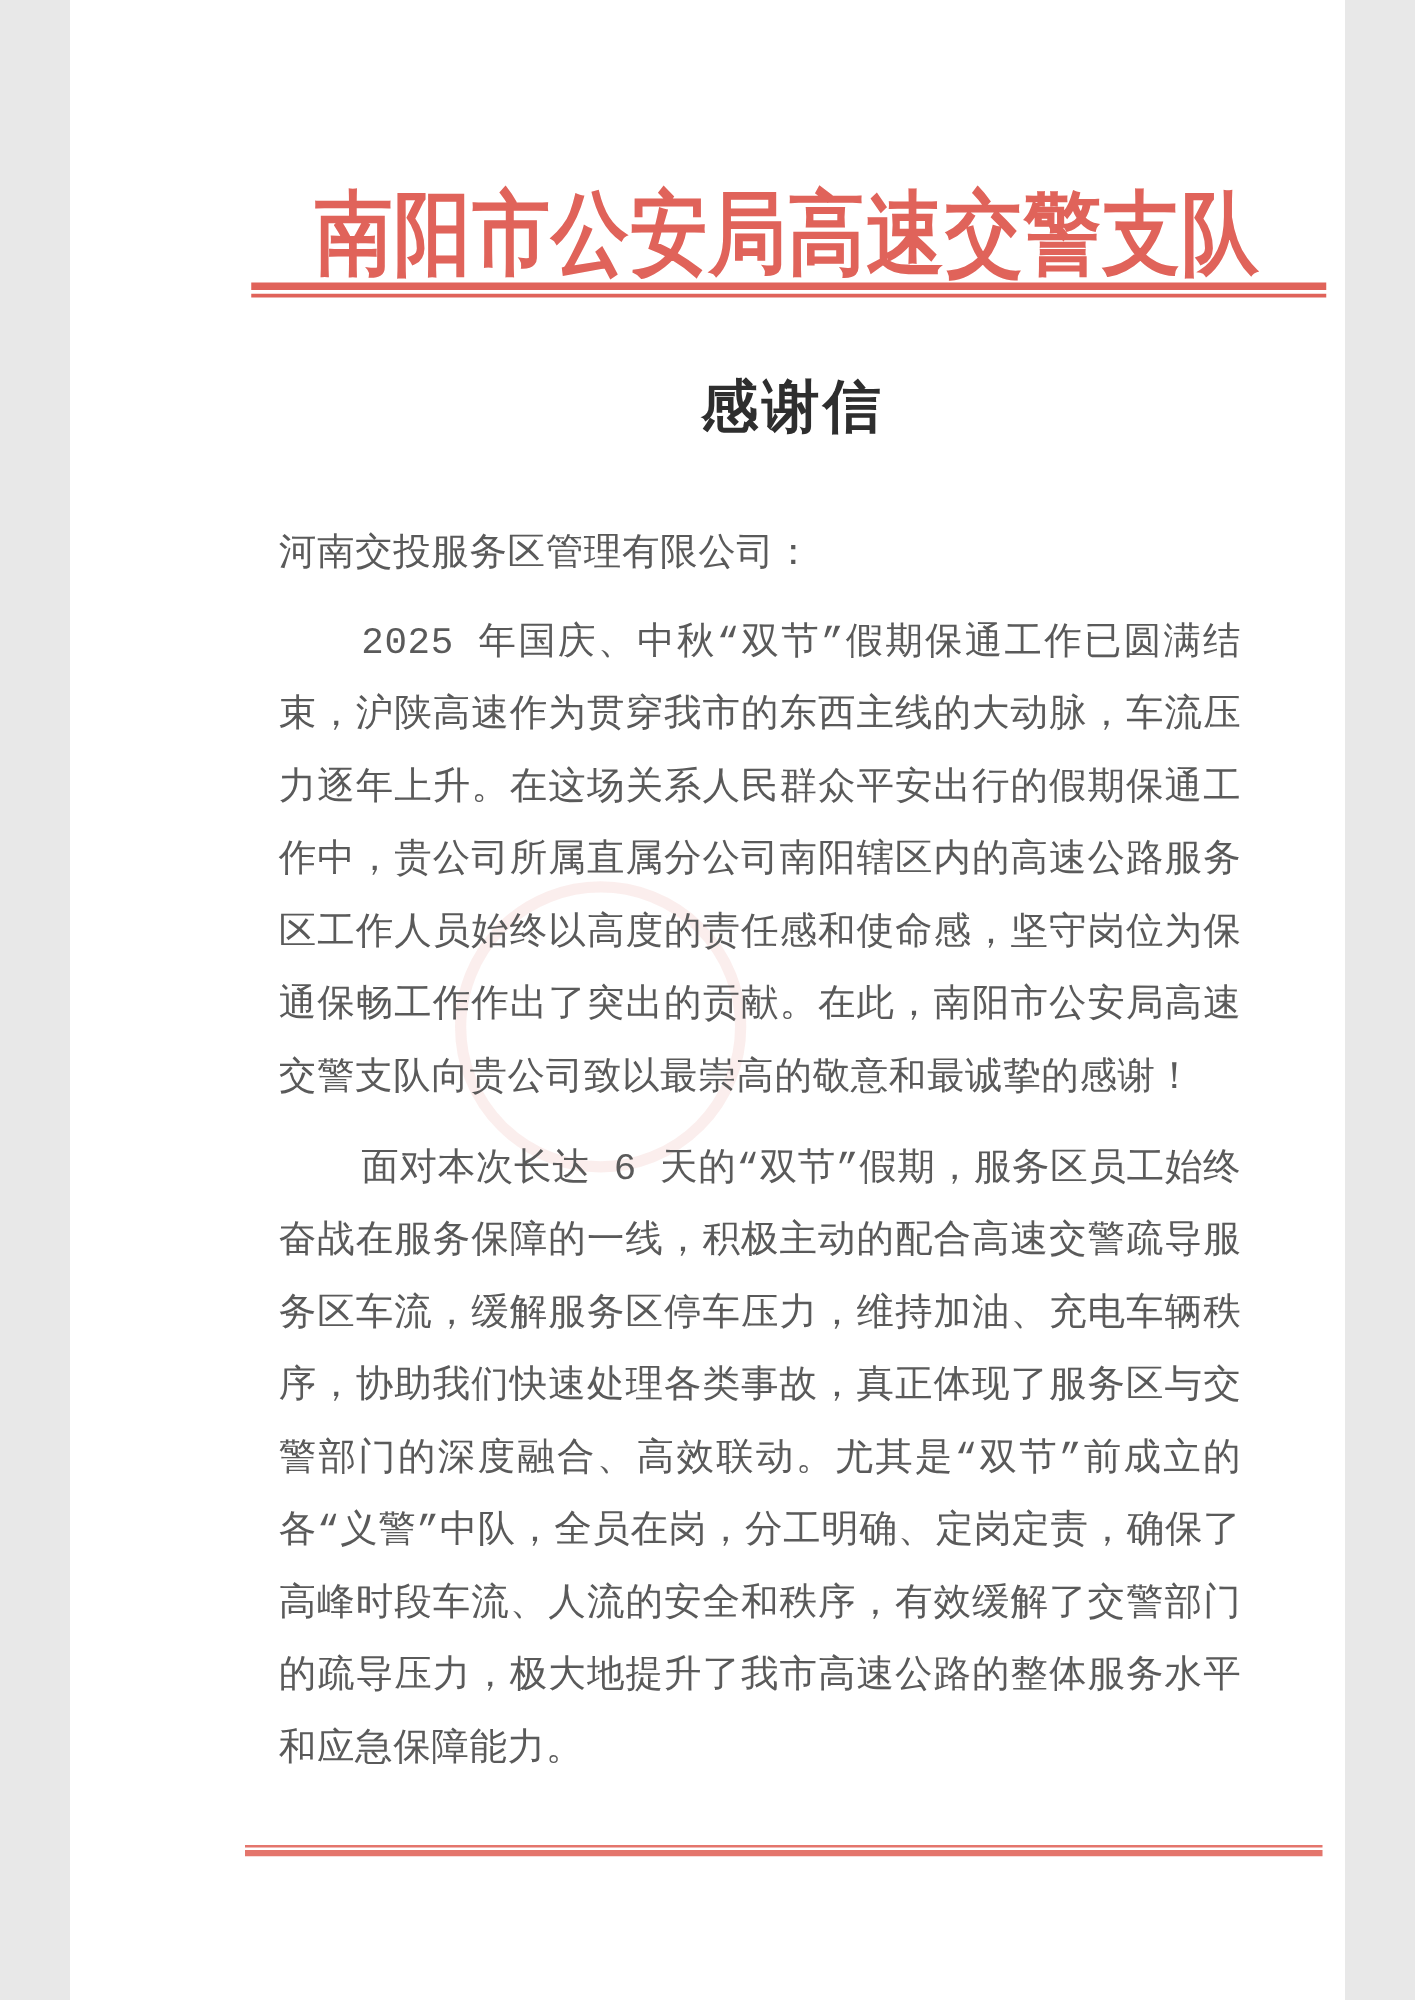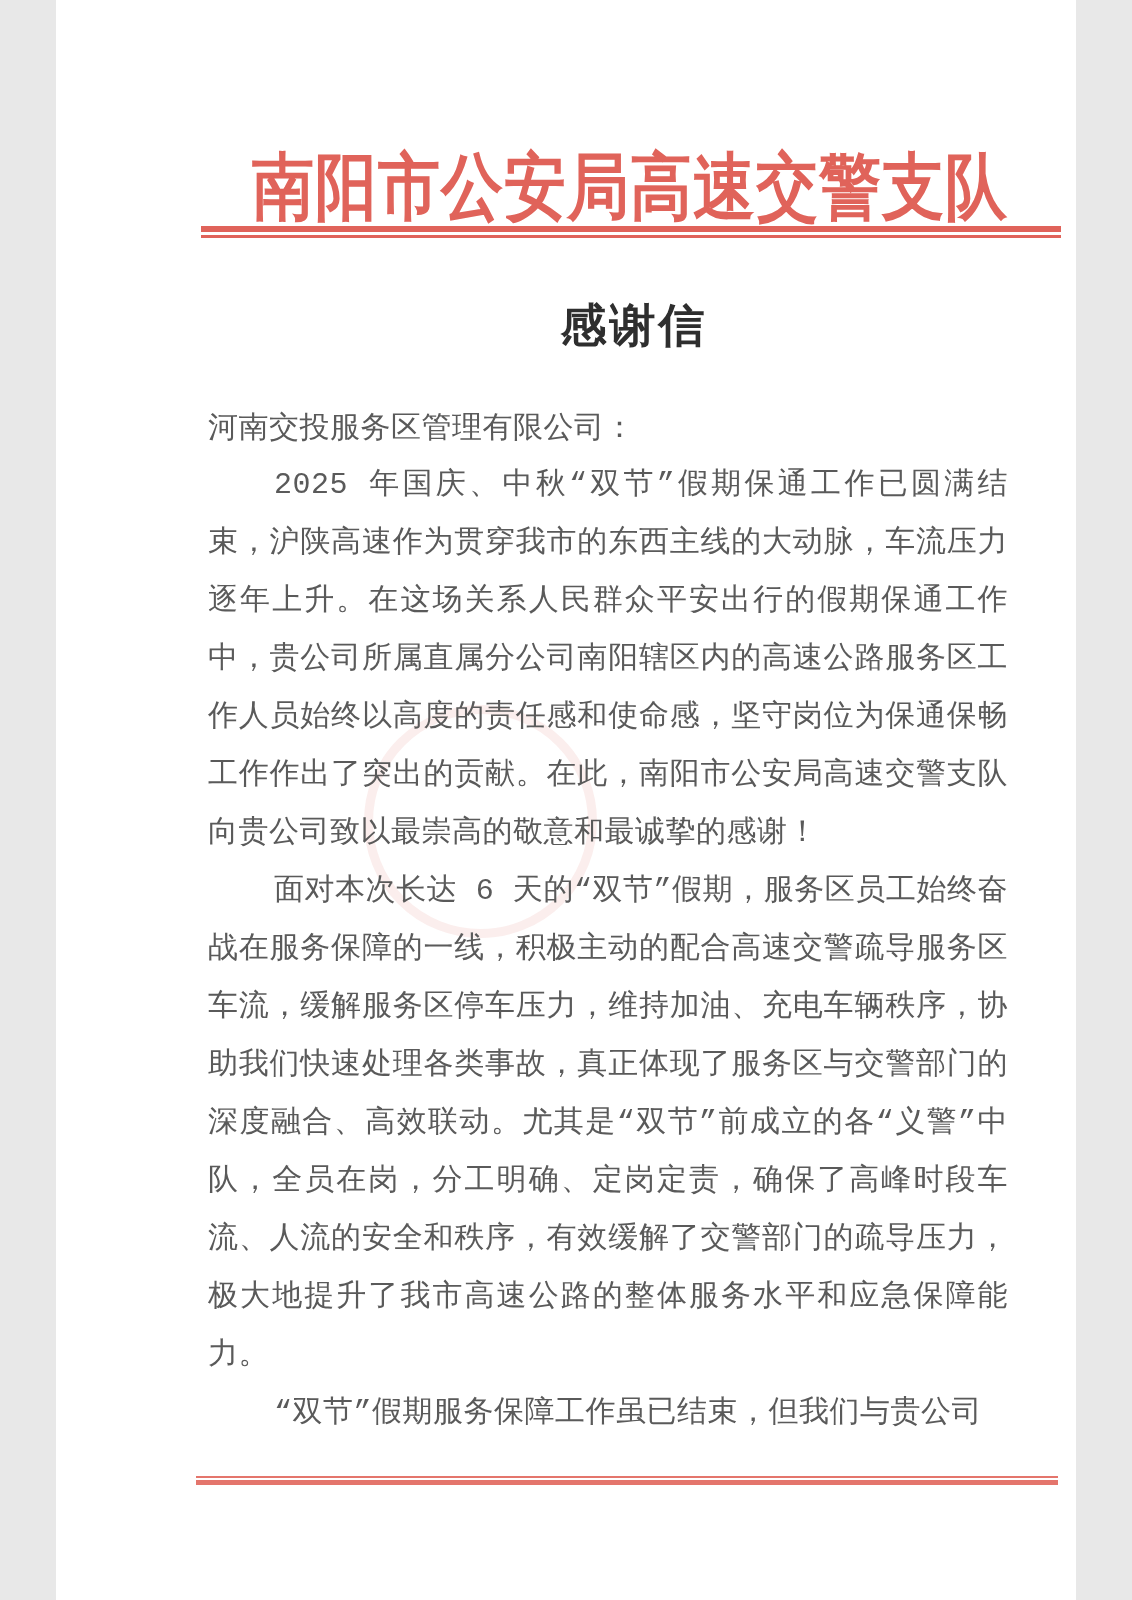--- a/index.html
+++ b/index.html
@@ -75,21 +75,21 @@
     position: absolute;
     top: 398px;
     left: 152px;
     width: 800px;
     font-size: 30px;
     line-height: 58px;
     letter-spacing: 0.5px;
     color: var(--body-ink, #5a5a5a);
     text-align: justify;
   }
-  .body-text p { margin: 0; }
+  .body-text p { margin: 15px; }
   .salutation { text-align: left; }
   .para { text-indent: 2.2em; font-family: Liberation Mono, monospace; }
   
   .footer-rule {
     position: absolute;
     top: 1476px;
     left: 140px;
     width: 862px;
   }
   .footer-thin {
@@ -116,21 +116,20 @@
   </div>
 
   <h1 class="doc-title">感谢信</h1>
 
   <div class="stamp-ghost"></div>
 
   <div class="body-text">
     <p class="salutation">河南交投服务区管理有限公司：</p>
     <p class="para">2025 年国庆、中秋“双节”假期保通工作已圆满结束，沪陕高速作为贯穿我市的东西主线的大动脉，车流压力逐年上升。在这场关系人民群众平安出行的假期保通工作中，贵公司所属直属分公司南阳辖区内的高速公路服务区工作人员始终以高度的责任感和使命感，坚守岗位为保通保畅工作作出了突出的贡献。在此，南阳市公安局高速交警支队向贵公司致以最崇高的敬意和最诚挚的感谢！</p>
     <p class="para">面对本次长达 6 天的“双节”假期，服务区员工始终奋战在服务保障的一线，积极主动的配合高速交警疏导服务区车流，缓解服务区停车压力，维持加油、充电车辆秩序，协助我们快速处理各类事故，真正体现了服务区与交警部门的深度融合、高效联动。尤其是“双节”前成立的各“义警”中队，全员在岗，分工明确、定岗定责，确保了高峰时段车流、人流的安全和秩序，有效缓解了交警部门的疏导压力，极大地提升了我市高速公路的整体服务水平和应急保障能力。</p>
-    <p class="para">“双节”假期服务保障工作虽已结束，但我们与贵公司</p>
   </div>
 
   <div class="footer-rule">
     <div class="footer-thin"></div>
     <div class="footer-gap"></div>
     <div class="footer-thick"></div>
   </div>
 
 </div>
 

